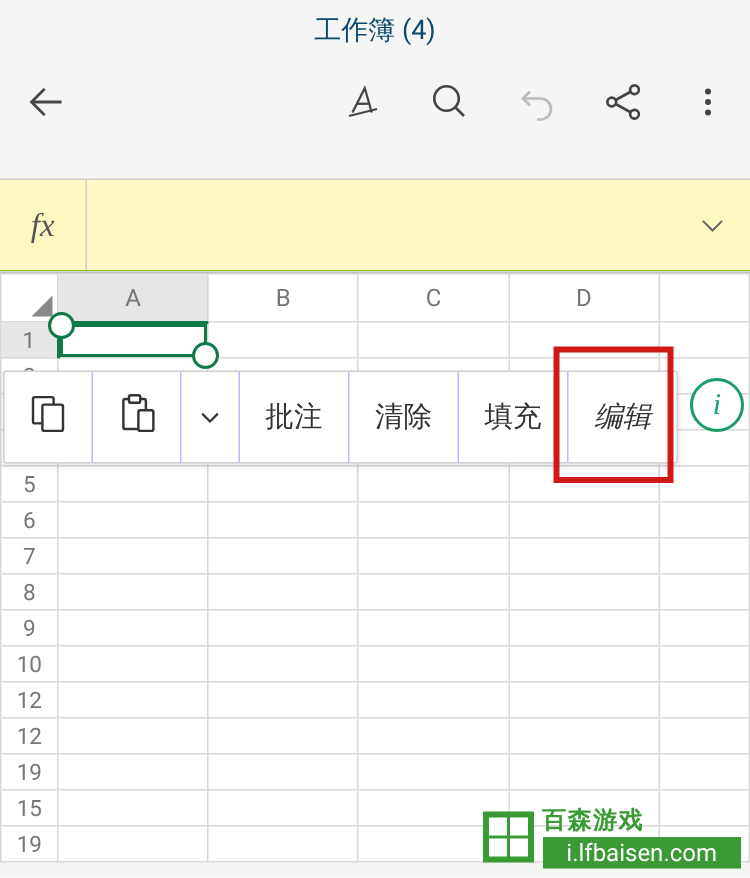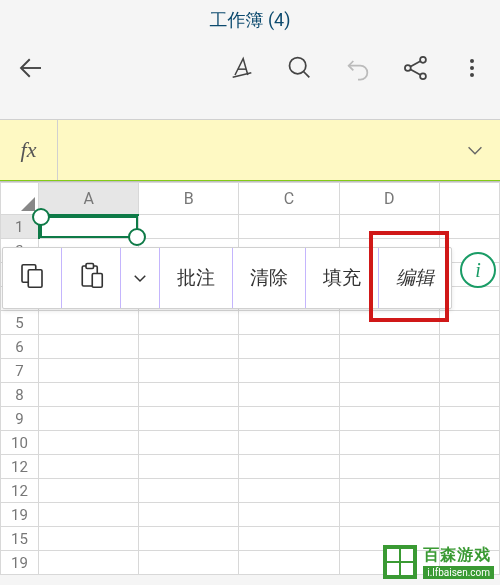--- a/index.html
+++ b/index.html
@@ -46,21 +46,21 @@
     .ctx-item.icon-item { padding:0 14px; }
     .ctx-chevron { padding:0 10px; }
     .highlight-box { position:absolute; left:369px; top:231px; width:80px; height:91px; border:4px solid #d01818; z-index:6; pointer-events:none; }
     .info-bubble { position:absolute; left:460px; top:252px; width:36px; height:36px; border:2px solid #1a9c66; border-radius:50%; display:flex; align-items:center; justify-content:center; color:#1a9c66; font-family:Georgia,serif; font-style:italic; font-size:20px; z-index:4; background:#fff; }
     
     .watermark { position:absolute; right:6px; bottom:6px; z-index:10; display:flex; align-items:center; gap:6px; }
     .wm-block { width:34px; height:34px; background:#3a9a33; display:grid; grid-template-columns:1fr 1fr; grid-template-rows:1fr 1fr; gap:2px; padding:4px; }
     .wm-block div{ background:#fff; }
     .wm-text { display:flex; flex-direction:column; font-size:12px; }
     .wm-title { color:#3a9a33; font-weight:700; font-size:16px; letter-spacing:1px; }
-    .wm-url { background:#3a9a33; color:#fff; padding:1px 4px; font-size:10px; }
+    .wm-url { background:#3a9a33; color:#fff; padding:1px 16px; font-size:16px; }
   </style>
 </head>
 <body>
 
 <div class="header">
   <span class="title">工作簿 (4)</span>
 </div>
 
 <div class="toolbar-top">
   <div class="back-btn">

